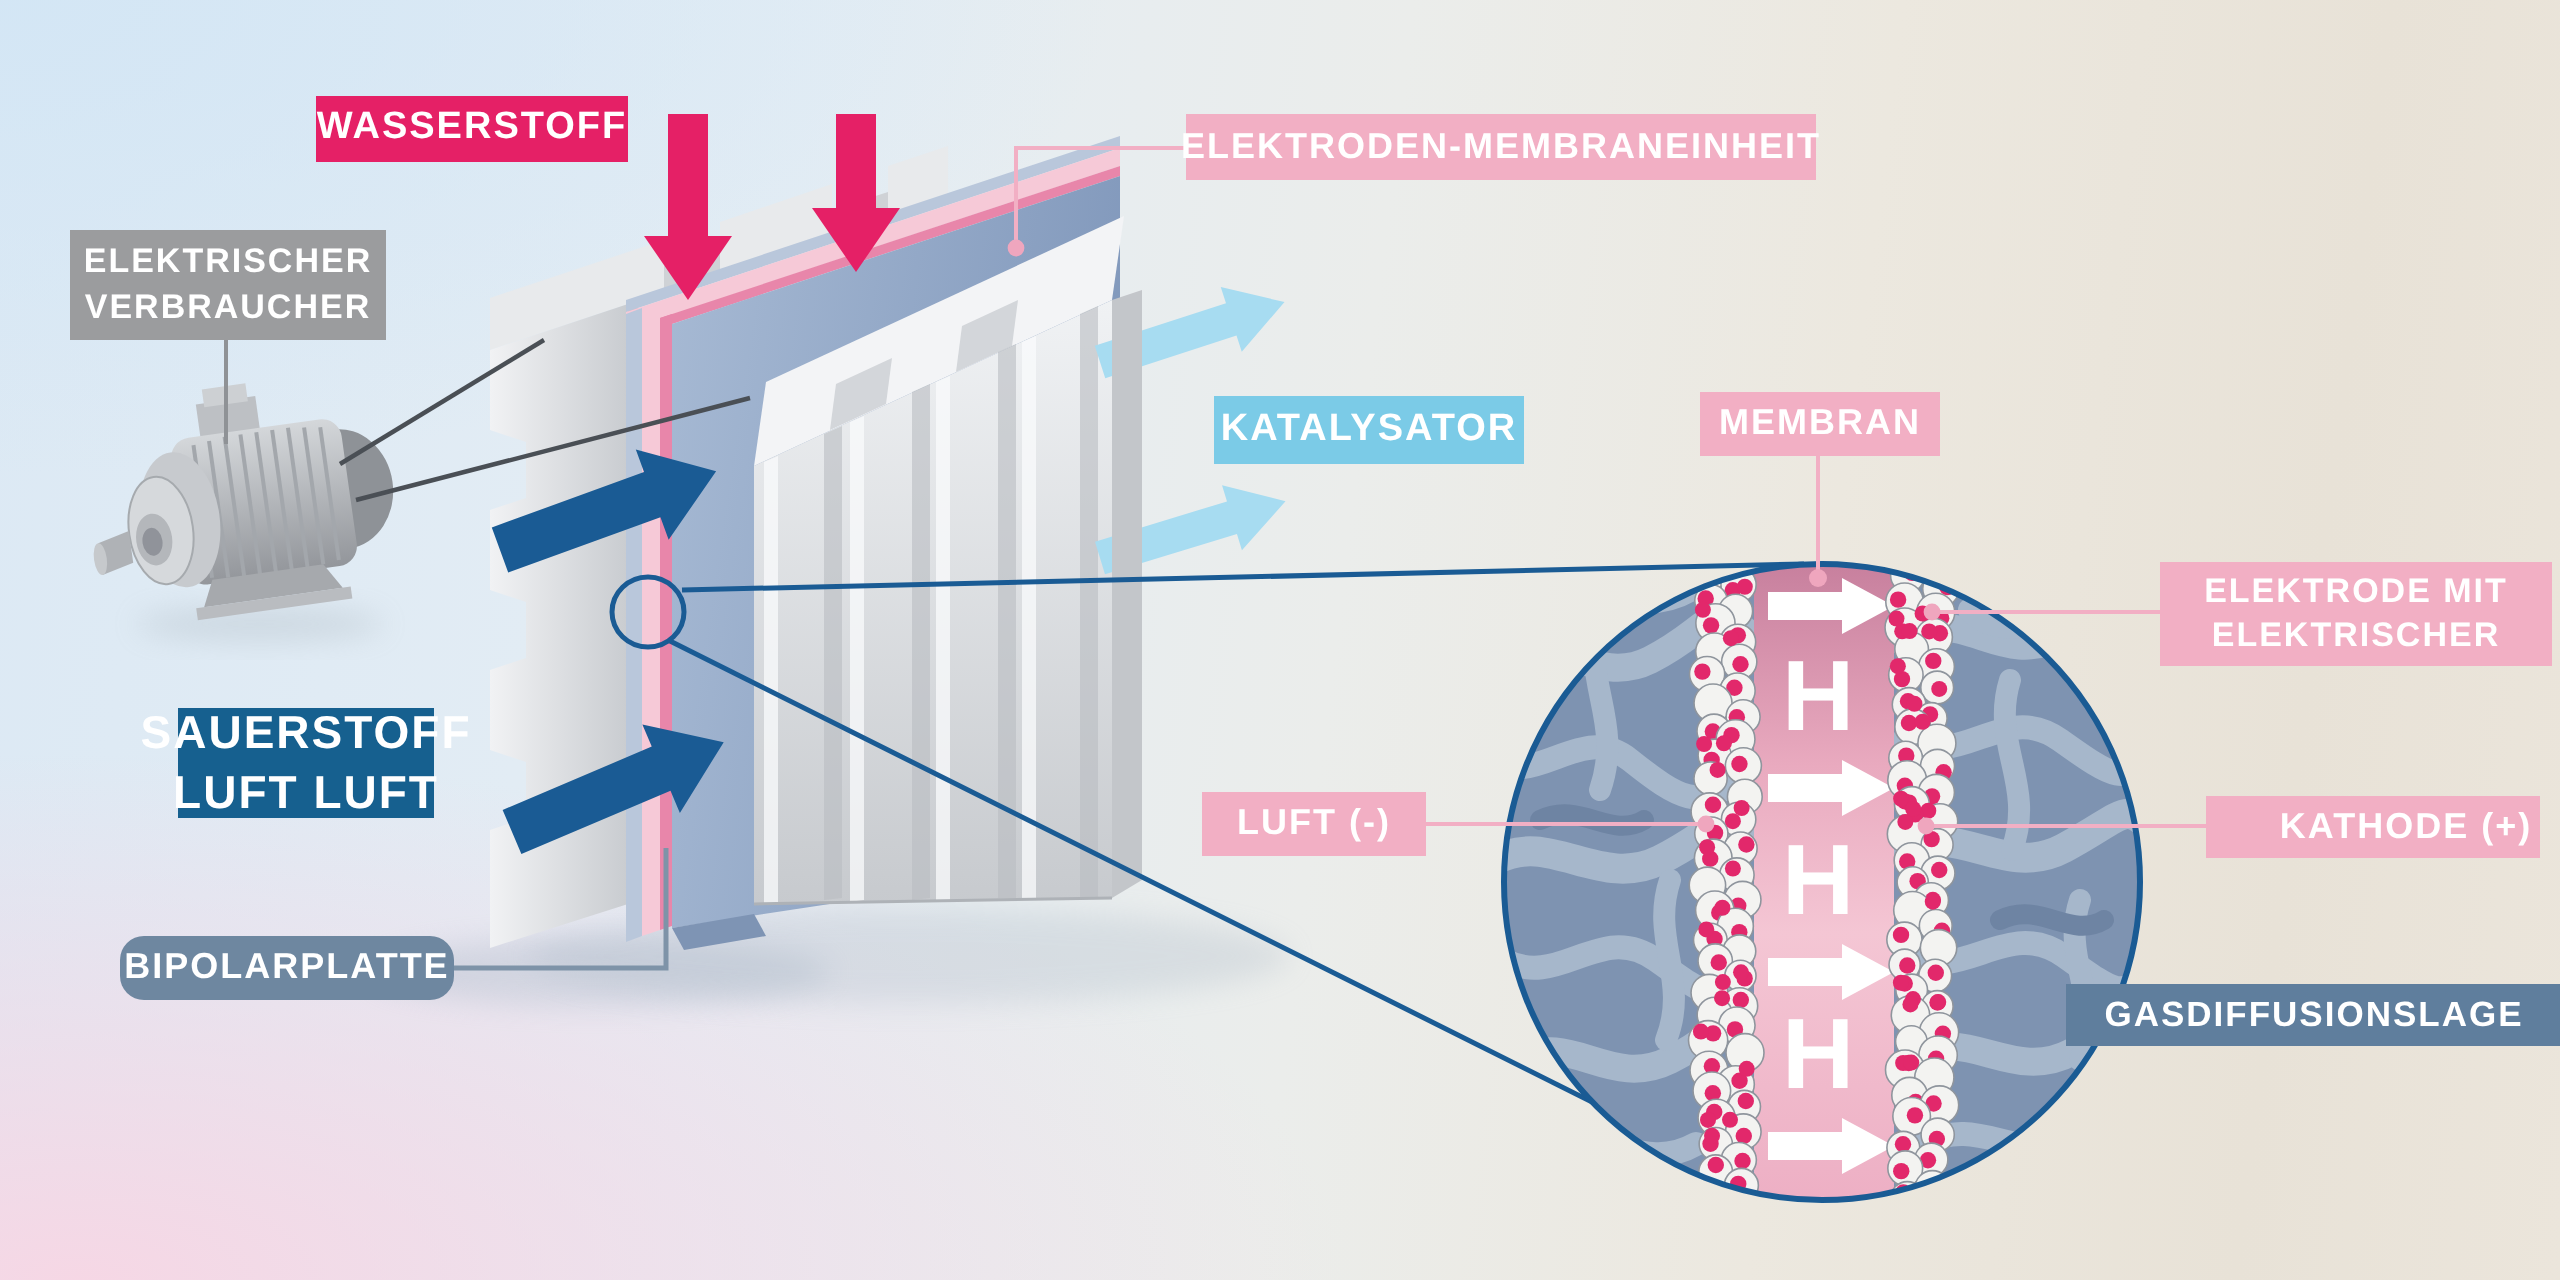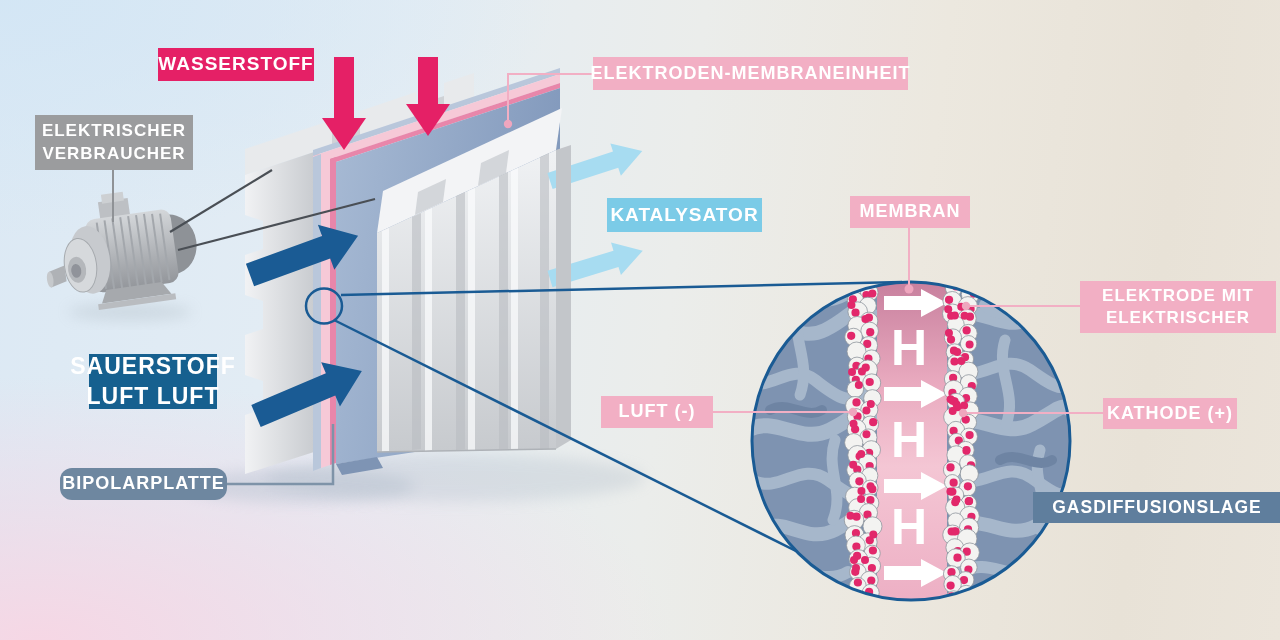--- a/index.html
+++ b/index.html
@@ -22,21 +22,21 @@
   }
   .l-wasserstoff      {left:158px;top:48px; width:156px;height:33px;background:var(--magenta);font-size:19px;}
   .l-verbraucher      {left:35px; top:115px;width:158px;height:55px;background:var(--gray_label);font-size:17px;}
   .l-sauerstoff       {left:89px; top:329px;width:128px;height:55px;background:var(--label_blue);font-size:23px;margin-top:25px;}
   .l-bipolarplatte    {left:60px; top:468px;width:167px;height:32px;background:var(--slate_label);border-radius:12px;}
   .l-membraneinheit   {left:593px;top:57px; width:315px;height:33px;background:var(--pink_label);}
   .l-wasserdampf      {left:607px;top:198px;width:155px;height:34px;background:var(--light_blue_label);font-size:19px;}
   .l-membran          {left:850px;top:196px;width:120px;height:32px;background:var(--pink_label);}
   .l-elektrode        {left:1080px;top:281px;width:196px;height:52px;background:var(--pink_label);font-size:17px;}
   .l-anode            {left:601px;top:396px;width:112px;height:32px;background:var(--pink_label);}
-  .l-kathode          {left:1103px;top:398px;width:134px;height:31px;background:var(--pink_label);}
+  .l-kathode          {left:1103px;top:398px;width:134px;height:31px;background:var(--pink_label);padding-left:33px;}
   .l-gasdiffusion     {left:1033px;top:492px;width:248px;height:31px;background:var(--slate_dark);font-size:17.5px;}
 </style>
 </head>
 <body>
 
 <div class="stage">
   <div class="bg"></div>
 
   <svg id="diagram" width="1280" height="640" viewBox="0 0 1280 640">
     <defs>

